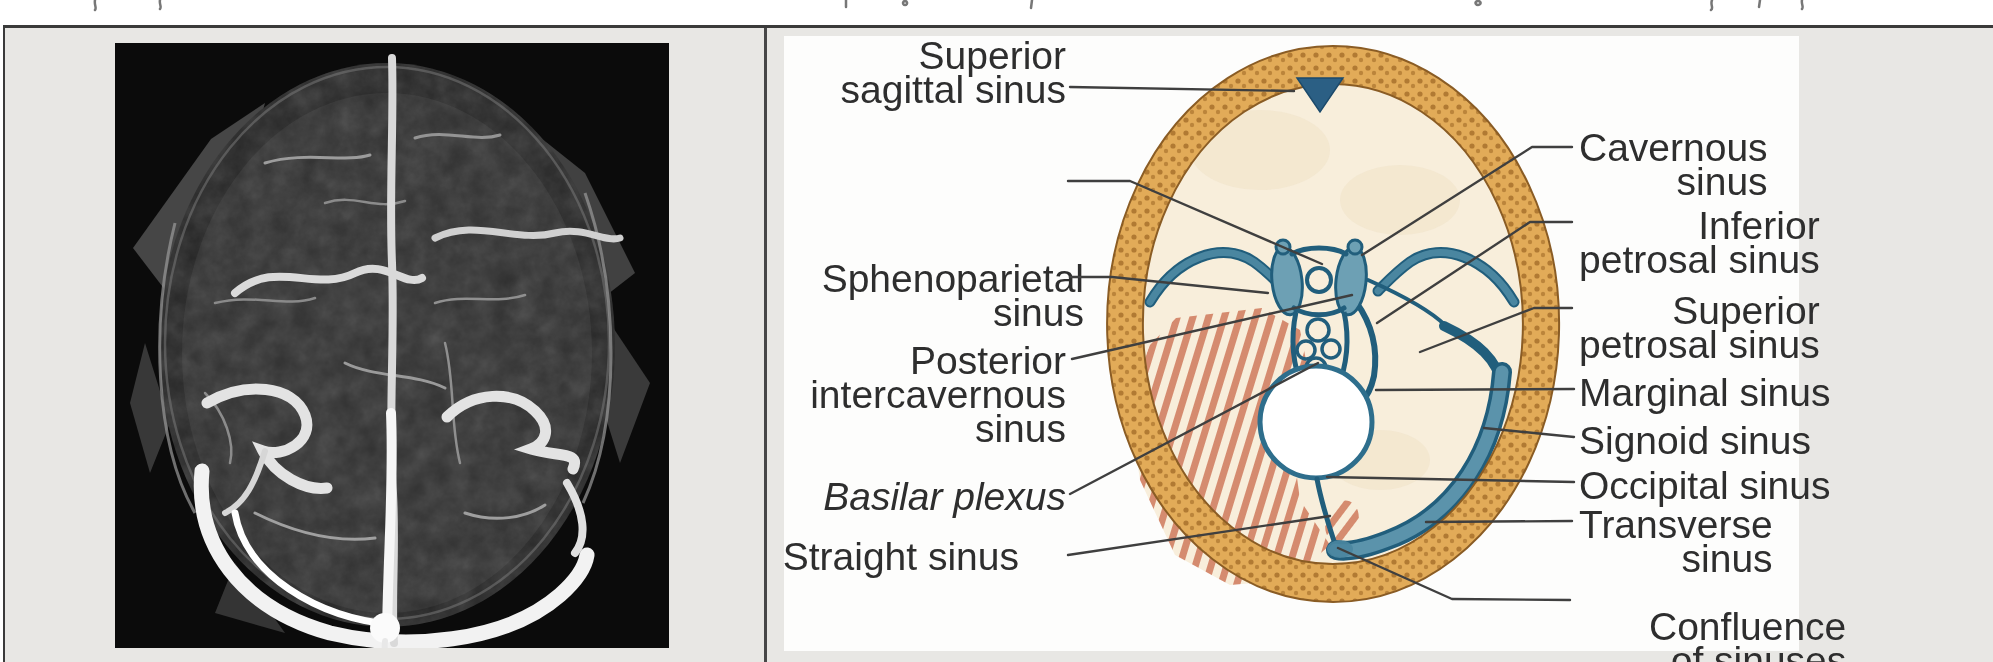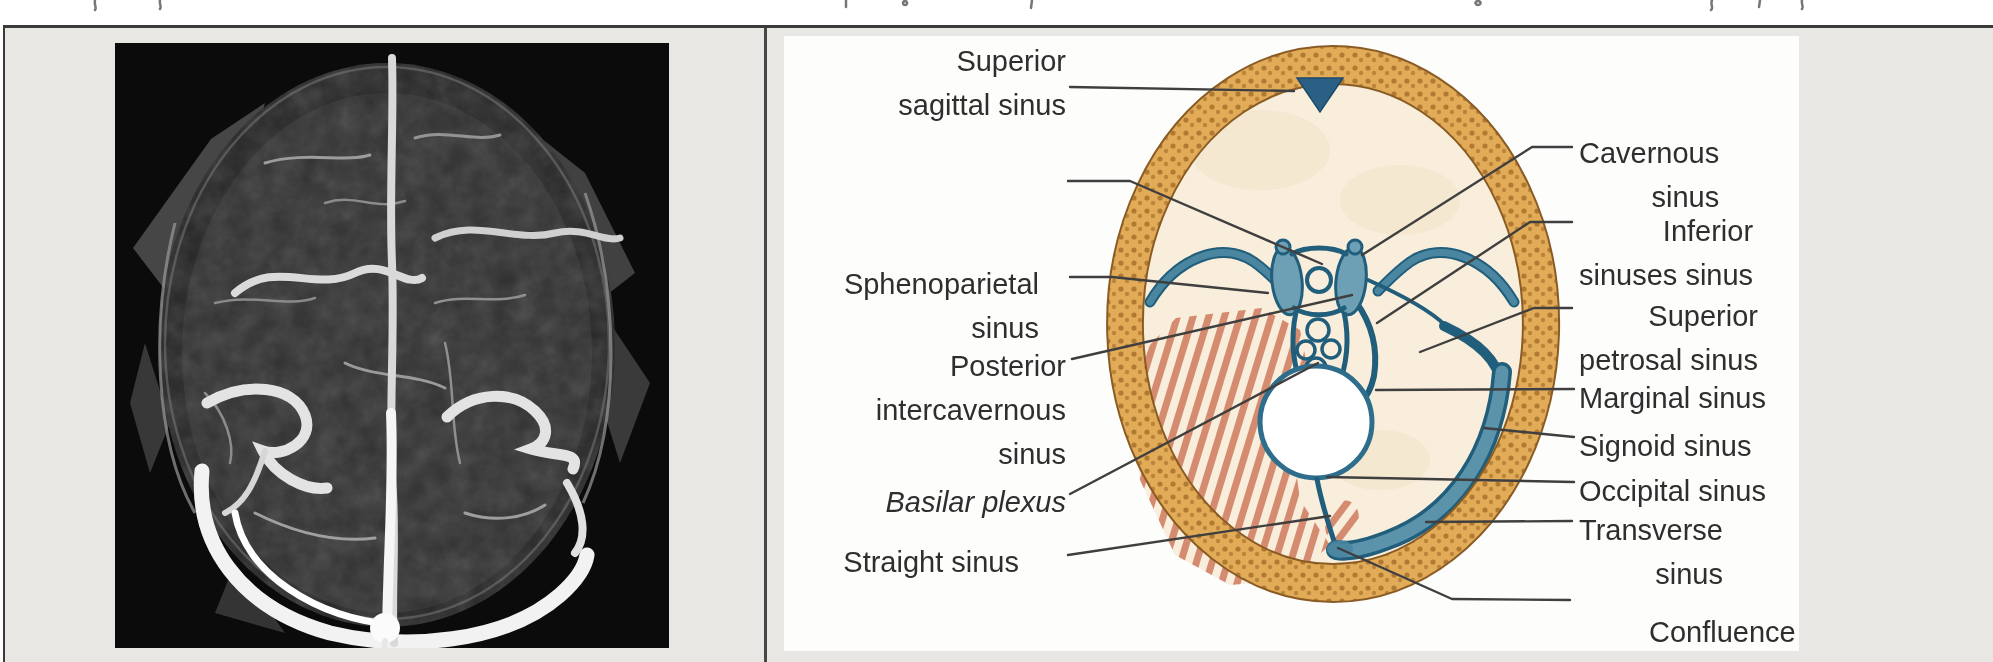--- a/index.html
+++ b/index.html
@@ -10,21 +10,21 @@
   }
   html,body{margin:0;padding:0;background:#fff;}
   #stage{position:relative;width:1993px;height:662px;background:var(--page-bg);
          overflow:hidden;font-family:"Liberation Sans",sans-serif;}
   #figure-box{position:absolute;left:3px;top:25px;width:1990px;height:637px;
               background:var(--panel-bg);border-top:3px solid var(--border);
               border-left:2px solid var(--border);box-sizing:border-box;}
   #scan-box{position:absolute;left:110px;top:15px;width:554px;height:605px;background:var(--scan-bg);}
   #divider{position:absolute;left:759px;top:0;width:3px;height:637px;background:#474747;}
   #diagram-area{position:absolute;left:779px;top:8px;width:1015px;height:615px;background:var(--diagram-bg);}
-  .lbl{position:absolute;font-size:29px;line-height:44px;color:var(--ink);
+  .lbl{position:absolute;font-size:39px;line-height:34px;color:var(--ink);
        white-space:pre-line;letter-spacing:0px;}
   .lbl.left{text-align:right;}
   .lbl.right{text-align:right;}
   svg{display:block;}
   #overlay-svg{position:absolute;left:0;top:0;pointer-events:none;}
   
   .leader{fill:none;stroke:var(--leader);stroke-width:2.4;stroke-linejoin:round;stroke-linecap:round;}
   .bone-ring{fill:url(#bonepat);fill-rule:evenodd;stroke:var(--bone-edge);stroke-width:2;}
   .cream{fill:var(--cream);}
   .blotch{fill:#efe2c6;opacity:.5;}
@@ -112,32 +112,32 @@
         </g>
       </svg>
     </div>
 
     <div id="divider"></div>
 
     <div id="diagram-area"></div>
 
     <div class="lbl left" style="top:11px;right:927px;">Superior
 sagittal sinus</div>
-    <div class="lbl left" style="top:234px;right:954px;">Sphenoparietal
+    <div class="lbl left" style="top:234px;right:909px;">Sphenoparietal
 sinus</div>
     <div class="lbl left" style="top:316px;right:927px;">Posterior
 intercavernous
 sinus</div>
     <div class="lbl left" style="top:452px;right:927px;font-style:italic;">Basilar plexus</div>
     <div class="lbl left" style="top:512px;right:974px;margin-left:20px;">Straight sinus</div>
 
     <div class="lbl right" style="top:103px;left:1574px;">Cavernous
 sinus</div>
     <div class="lbl right" style="top:181px;left:1574px;">Inferior
-sinuses sinus</div>
+petrosal sinus</div>
     <div class="lbl right" style="top:266px;left:1574px;">Superior
 petrosal sinus</div>
     <div class="lbl right" style="top:348px;left:1574px;">Marginal sinus</div>
     <div class="lbl right" style="top:396px;left:1574px;">Signoid sinus</div>
     <div class="lbl right" style="top:441px;left:1574px;">Occipital sinus</div>
     <div class="lbl right" style="top:480px;left:1574px;">Transverse
 sinus</div>
     <div class="lbl right" style="top:558px;left:1644px;margin-top:24px;">Confluence
 of sinuses</div>
   </div>

